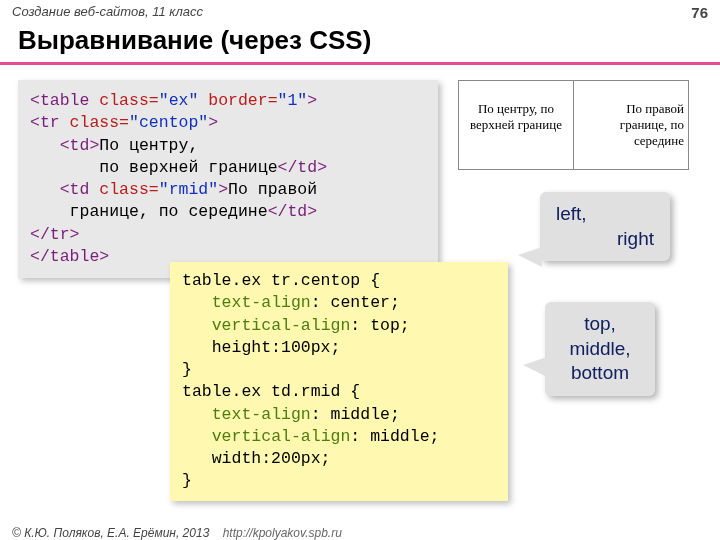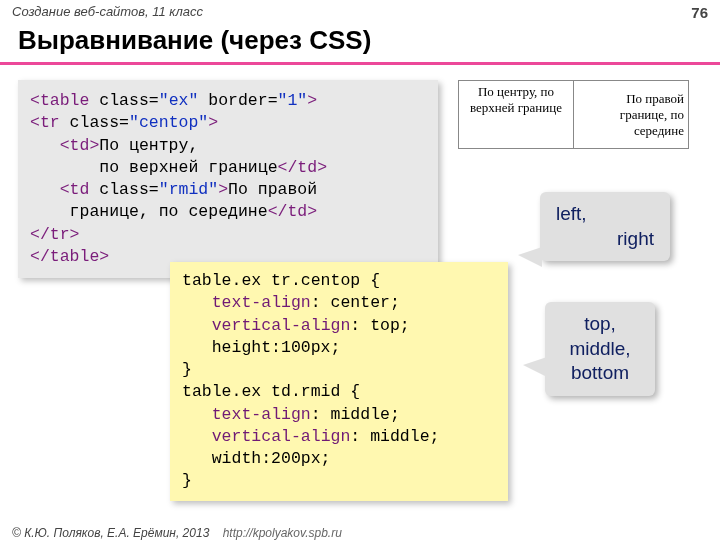--- a/index.html
+++ b/index.html
@@ -53,36 +53,36 @@
     width: 338px;
     background: #fff8b0;
     padding: 8px 12px;
     font-family: "Courier New", monospace;
     font-size: 16.5px;
     line-height: 1.35;
     box-shadow: 3px 3px 6px rgba(0,0,0,0.25);
     white-space: pre;
   }
   .kw-elem { color: #7a1c7a; }
-  .kw-attr { color: #000000; }
+  .kw-attr { color: #b91c1c; }
   .kw-str  { color: #1030c0; }
-  .kw-prop { color: #701a75; }
+  .kw-prop { color: #4d7c0f; }
 
   .example-table {
     position: absolute;
     top: 80px; left: 458px;
     border-collapse: collapse;
     font-family: "Times New Roman", serif;
     font-size: 13px;
   }
   .example-table td {
     border: 1px solid #888;
     width: 115px;
     height: 68px;
-    padding: 3px 4px;
+    padding: 20px 4px;
   }
   .example-table td.ct { text-align: center; vertical-align: top; }
   .example-table td.rm { text-align: right; vertical-align: middle; }
 
   .callout {
     position: absolute;
     background: #e0e0e0;
     border-radius: 6px;
     padding: 10px 16px;
     font-size: 19px;

